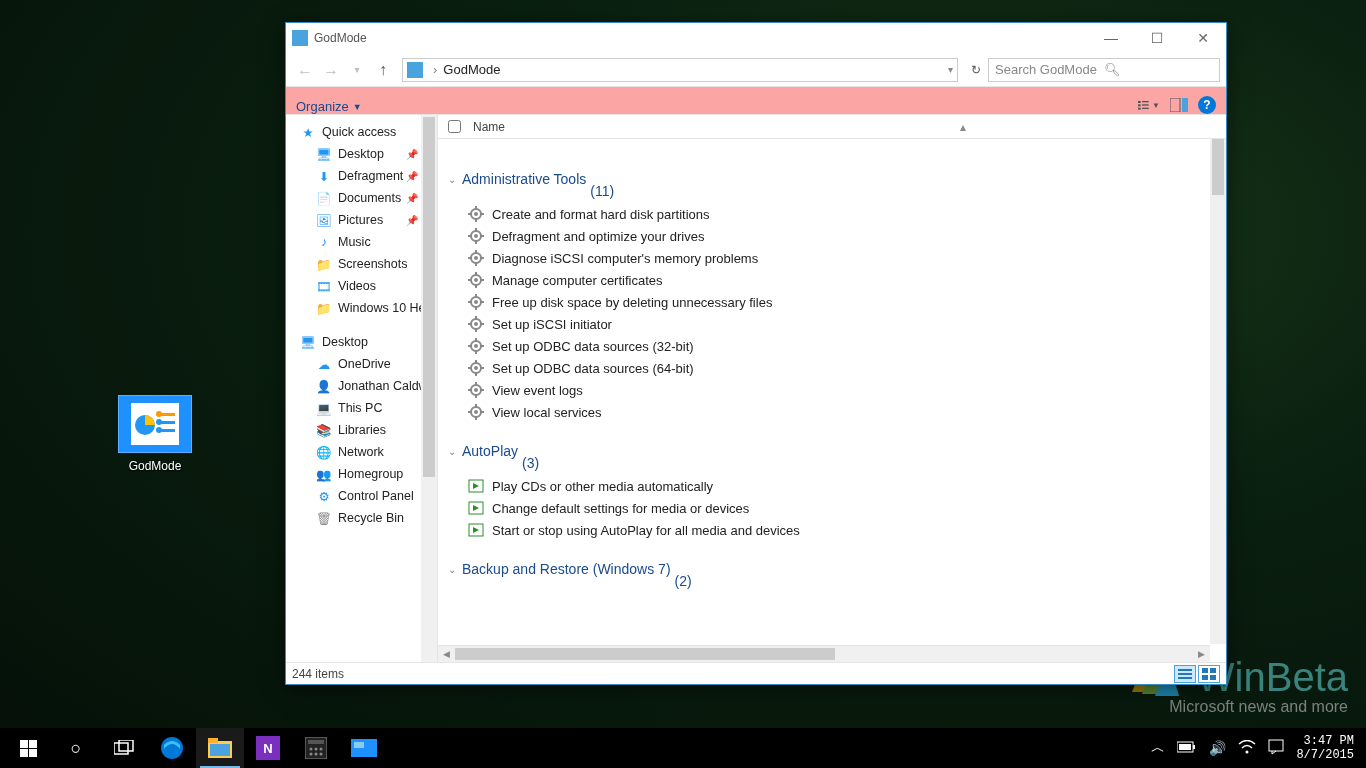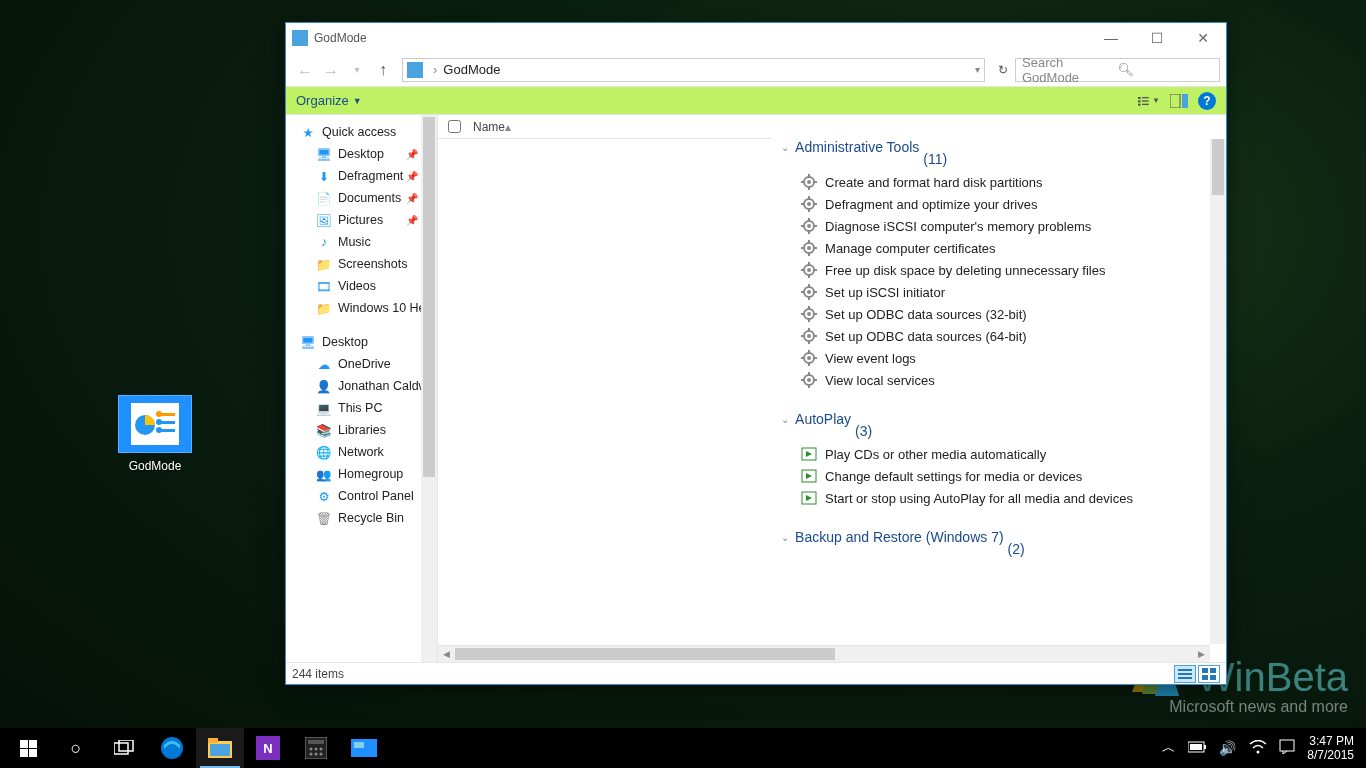--- a/index.html
+++ b/index.html
@@ -30,41 +30,41 @@
 
   .navbar { height:34px; display:flex; align-items:center; padding:0 6px; background:#fff; border-bottom:1px solid #e5e5e5; }
   .navbtn { width:26px; height:26px; display:flex; align-items:center; justify-content:center; color:#bfbfbf; font-size:16px; }
   .navbtn.enabled { color:#555; }
   .addressbar { flex:1; height:24px; border:1px solid #ccc; margin:0 6px; display:flex; align-items:center; padding:0 4px; font-size:13px; }
   .addressbar .ai { width:16px; height:16px; background:#4aa3df; margin-right:4px; }
   .addressbar .crumb { color:#222; }
   .addressbar .sep { margin:0 6px; color:#888; }
   .addr-tools { display:flex; align-items:center; }
   .addr-tools .b { width:24px; height:24px; display:flex; align-items:center; justify-content:center; color:#555; }
-  .searchbox { width:205px; height:24px; border:1px solid #ccc; display:flex; align-items:center; padding:0 6px; color:#888; font-size:13px; }
+  .searchbox { width:232px; height:24px; border:1px solid #ccc; display:flex; align-items:center; padding:0 6px; color:#888; font-size:13px; }
   .searchbox span { flex:1; }
 
-  .toolbar { height:28px; background:#bef264; border-bottom:1px solid #e5e5e5; display:flex; align-items:center; padding:0 10px; }
+  .toolbar { height:28px; background:#fca5a5; border-bottom:1px solid #e5e5e5; display:flex; align-items:flex-end; padding:0 10px; }
   .toolbar .organize { color:#1a4b8c; font-size:13px; display:flex; align-items:center; }
   .toolbar .right { margin-left:auto; display:flex; align-items:center; gap:8px; }
   .toolbar .btnico { width:22px; height:18px; display:flex; align-items:center; justify-content:center; color:#555; }
   .help { width:18px; height:18px; border-radius:50%; background:#0078d7; color:#fff; display:flex; align-items:center; justify-content:center; font-size:12px; font-weight:bold; }
 
   .body { flex:1; display:flex; min-height:0; }
   .nav { width:152px; border-right:1px solid #e5e5e5; overflow-y:auto; padding:6px 0; background:#fff; position:relative; }
   .nav::-webkit-scrollbar { width:0; }
   .navscroll { position:absolute; right:0; top:0; bottom:0; width:16px; background:#f0f0f0; }
   .navscroll .thumb { position:absolute; left:2px; right:2px; top:2px; height:360px; background:#ccc; }
   .nav-item { display:flex; align-items:center; height:22px; padding-left:14px; font-size:12.5px; color:#222; white-space:nowrap; overflow:hidden; cursor:pointer; }
   .nav-item.sub { padding-left:30px; }
   .nav-ico { width:16px; height:16px; margin-right:6px; flex-shrink:0; display:flex; align-items:center; justify-content:center; }
   .pin { margin-left:auto; margin-right:18px; color:#999; font-size:10px; }
   .nav-spacer { height:12px; }
 
-  .content { flex:1; position:relative; display:flex; flex-direction:row; min-width:0; }
+  .content { flex:1; position:relative; display:flex; flex-direction:column; min-width:0;gap:8px; }
   .columns { height:24px; border-bottom:1px solid #e5e5e5; display:flex; align-items:center; padding-left:10px; font-size:12px; color:#444; }
   .columns input { margin-right:12px; }
   .sorter { margin-left:auto; margin-right:260px; color:#888; }
   .list { flex:1; overflow:hidden; padding:4px 10px 0 10px; font-size:13px; color:#222; position:relative; }
   .group-header { display:flex; align-items:center; color:#1a4b8c; margin:8px 0 4px; font-size:14px; }
   .group-header .chev { width:14px; color:#888; font-size:10px; }
   .group-count { margin-left:4px;margin-top:24px; }
   .item { display:flex; align-items:center; height:22px; padding-left:20px; cursor:pointer; }
   .item-ico { width:16px; height:16px; margin-right:8px; display:flex; align-items:center; justify-content:center; }
   .gear { color:#888; }
@@ -82,21 +82,21 @@
   .viewbtn { width:22px; height:18px; border:1px solid #4aa3df; display:flex; align-items:center; justify-content:center; }
   .viewbtn.active { background:#cce8ff; }
 
   
   .taskbar { position:absolute; left:0; right:0; bottom:0; height:40px; background:#000; display:flex; align-items:center; padding:0 4px; color:#fff; }
   .tb-btn { width:48px; height:40px; display:flex; align-items:center; justify-content:center; font-size:18px; }
   .tb-app { width:48px; height:40px; display:flex; align-items:center; justify-content:center; position:relative; }
   .tb-app.active::after { content:''; position:absolute; bottom:0; left:4px; right:4px; height:2px; background:#76b9ed; }
   .tb-app.running { background:#1a1a1a; }
   .tray { margin-left:auto; display:flex; align-items:center; gap:12px; padding-right:8px; }
-  .tray .clk { text-align:right; font-size:12px; line-height:14px; }
+  .tray .clk { text-align:right; font-size:12px; line-height:14px;font-family:Liberation Mono, monospace; }
   .tray .ico { font-size:14px; }
 </style>
 </head>
 <body>
 
 <div class="desktop">
 
   <div class="desktop-icon">
     <div class="ic">
       <svg width="48" height="42" viewBox="0 0 48 42">

